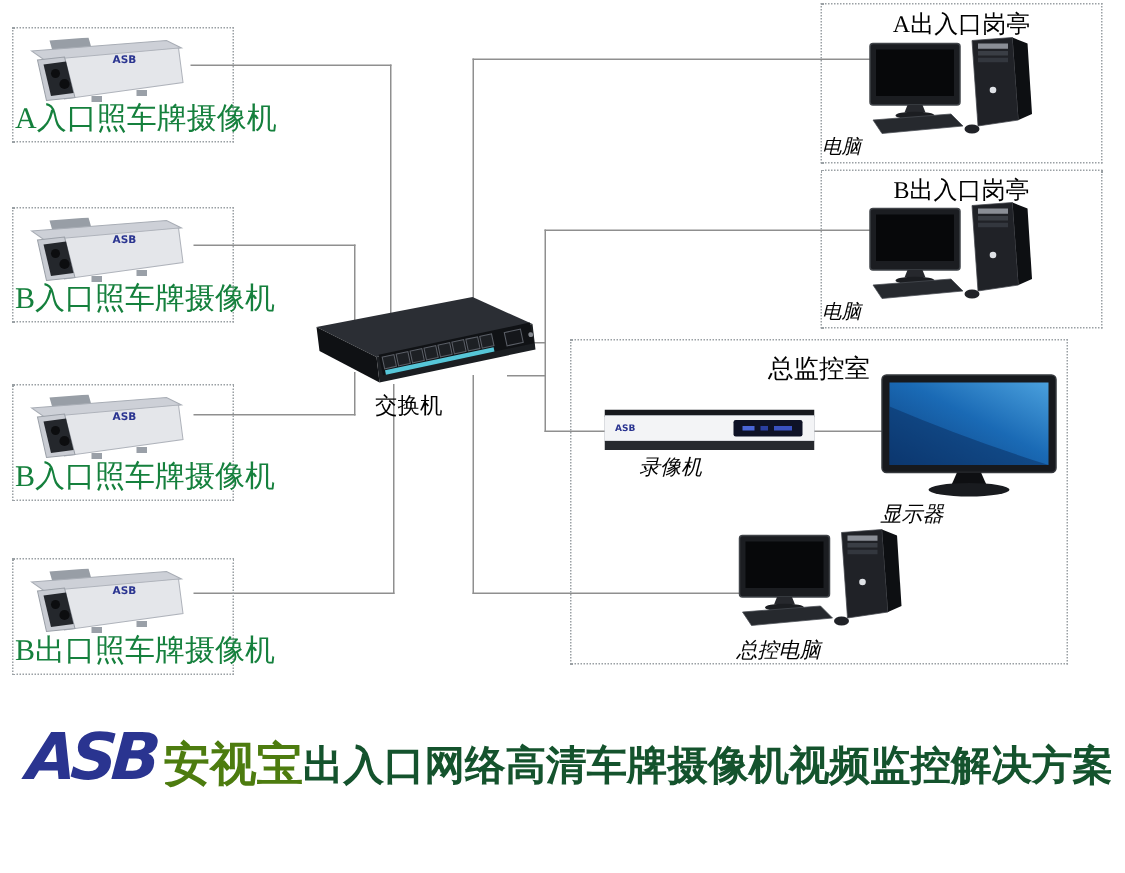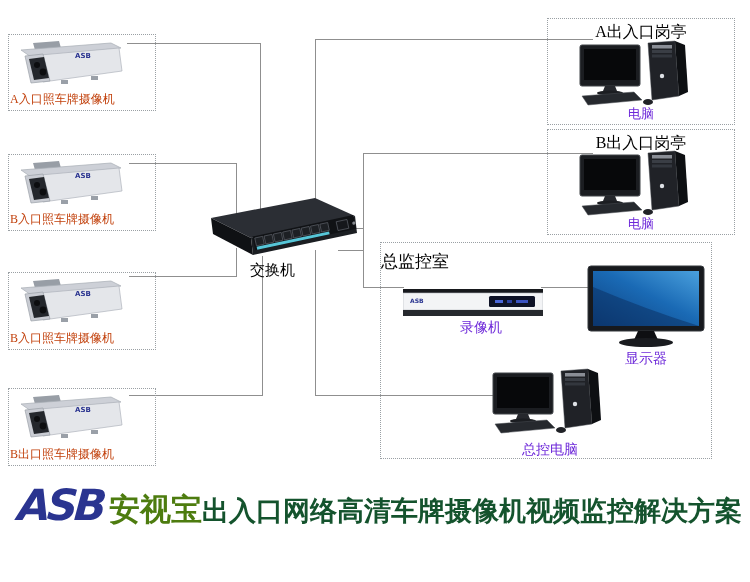--- a/index.html
+++ b/index.html
@@ -1,26 +1,26 @@
 <!DOCTYPE html>
 <html><head>
 <meta charset="utf-8">
 <style>
   html,body{margin:0;padding:0;background:#fff;}
   #stage{position:relative;width:750px;height:582px;background:#fff;overflow:hidden;
          font-family:"Liberation Serif","DejaVu Serif",serif;}
-  .dashed-box{position:absolute;border:1px dotted #9aa0a4;background:transparent;margin-top:16px;}
+  .dashed-box{position:absolute;border:1px dotted #9aa0a4;background:transparent;}
   .line{position:absolute;background:#8f8f8f;}
   .line.h{height:1px;}
   .line.v{width:1px;}
-  .cam-label{position:absolute;left:1px;bottom:2px;width:144px;font-size:12px;color:#c2410c;
+  .cam-label{position:absolute;left:1px;bottom:2px;width:144px;font-size:20px;color:#15803d;
              white-space:nowrap;letter-spacing:0;}
   .booth-title{position:absolute;top:3px;left:0;width:100%;text-align:center;font-size:16px;color:#000;}
-  .small-label{position:absolute;text-align:center;font-size:13px;color:#6d28d9;}
-  .room-title{position:absolute;top:7px;left:0;width:100%;font-size:17px;color:#000;}
+  .small-label{position:absolute;text-align:left;font-size:13px;color:#000000;font-style:italic;}
+  .room-title{position:absolute;top:7px;left:0;width:100%;text-align:center;font-size:17px;color:#000;}
   .dev-svg{position:absolute;display:block;}
   .switch-label{position:absolute;left:250px;top:261px;width:70px;font-size:15px;color:#000;}
   #footer{position:absolute;left:18px;top:480px;height:46px;display:flex;align-items:flex-end;white-space:nowrap;
           font-family:"DejaVu Sans","Liberation Sans",sans-serif;}
   #footer .logo{font-size:43px;line-height:0.92;font-weight:800;font-style:italic;letter-spacing:-4px;
                 transform:skewX(-4deg);margin-right:6px;}
   #footer .brand{font-size:31px;line-height:1;font-weight:700;padding-bottom:1px;}
   #footer .maintitle{font-size:27px;line-height:1;font-weight:700;color:#14532d;padding-bottom:2px;letter-spacing:0;}
 </style>
 </head>

